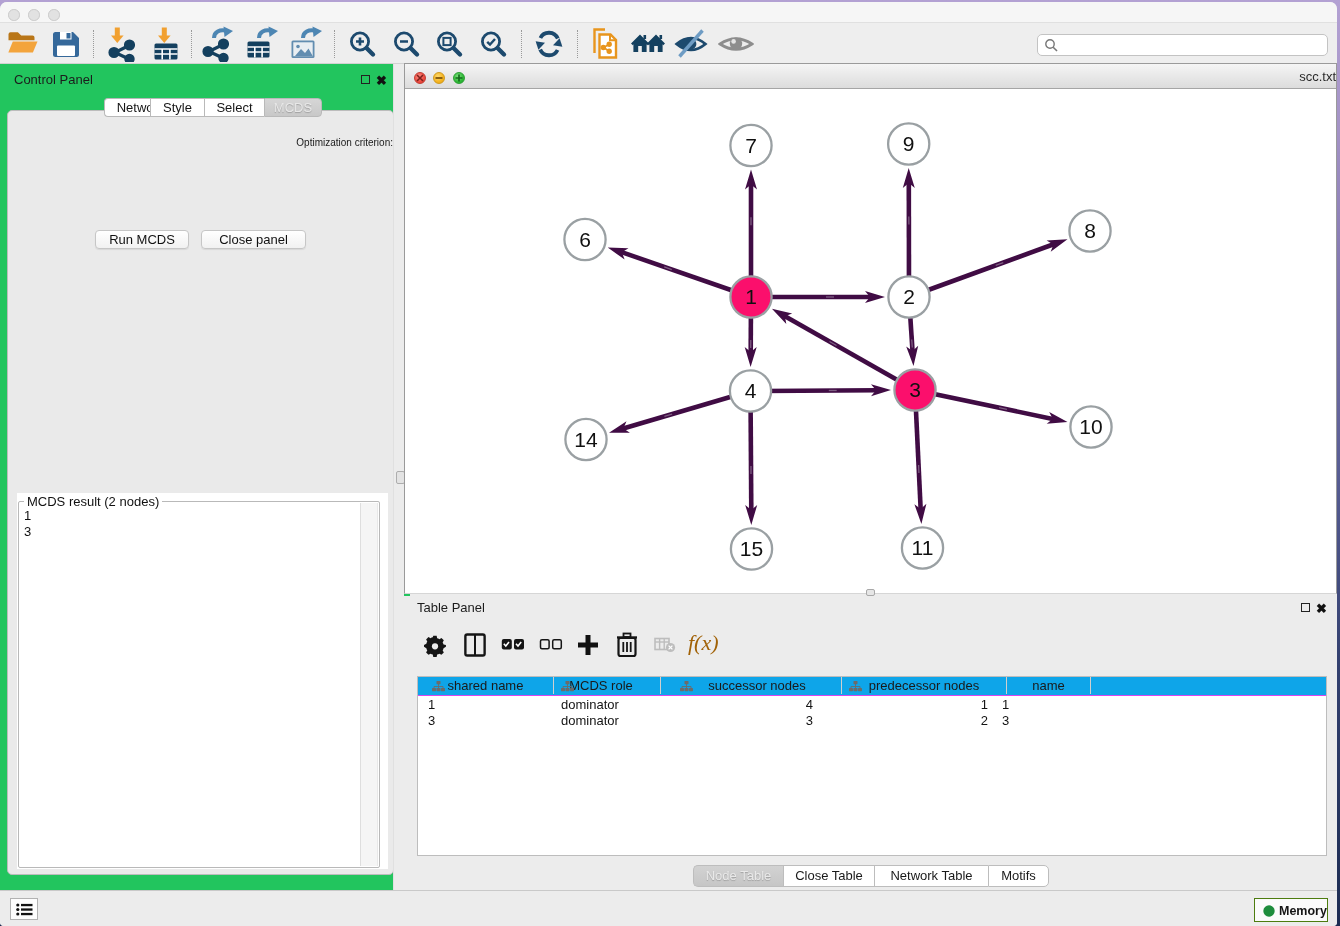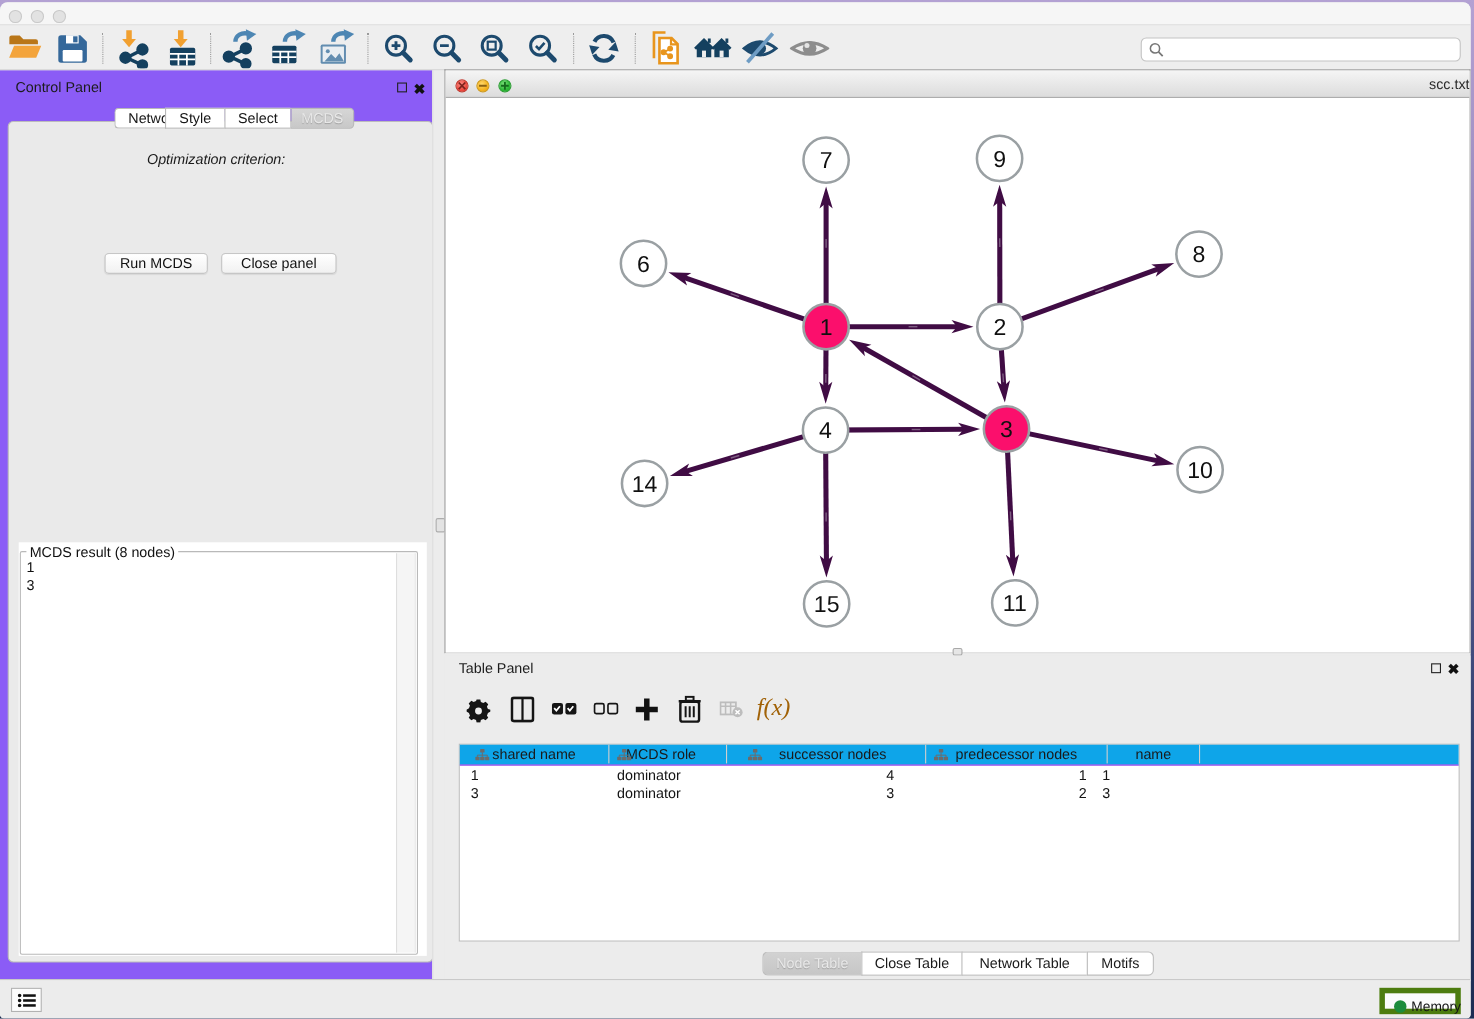--- a/index.html
+++ b/index.html
@@ -7,29 +7,29 @@
 #win{position:absolute;left:0;top:2px;width:1337px;height:924px;background:#ececec;
  border-radius:7px 7px 4px 4px;overflow:hidden;}
 #titlebar{position:absolute;left:0;top:0;width:1337px;height:20px;background:#f6f6f6;}
 .tl{position:absolute;top:7px;width:11.5px;height:11.5px;border-radius:50%;background:#e2e2e2;border:1px solid #c9c9c9;box-sizing:border-box;}
 #title{position:absolute;top:3px;left:0;width:1337px;text-align:center;font-size:13px;color:#a9a9a9;}
 #toolbar{position:absolute;left:0;top:20px;width:1337px;height:42px;background:#eeeeee;border-top:1px solid #e0e0e0;border-bottom:1px solid #d2d2d2;box-sizing:border-box;}
 .tsep{position:absolute;top:7px;height:28px;width:0;border-left:1px dotted #9a9a9a;}
 #search{position:absolute;left:1037px;top:11px;width:289px;height:20px;background:#fff;border:1px solid #c3c3c3;border-radius:5px;}
 .ticon{position:absolute;top:4px;}
 
-#cpanel{position:absolute;left:0;top:62px;width:393px;height:826px;background:#8b5cf6;}
+#cpanel{position:absolute;left:0;top:62px;width:393px;height:826px;background:#22c55e;padding-left:17px;}
 #cphead{position:absolute;left:14px;top:8px;font-size:13px;color:#1c1c1c;}
 .flt{position:absolute;width:9px;height:9px;border:1.6px solid #222;box-sizing:border-box;background:transparent;}
 .xic{position:absolute;font-size:13px;font-weight:bold;color:#111;}
 #tabrow{position:absolute;left:78px;top:34px;height:19px;}
 .tab{position:absolute;top:0;height:19px;box-sizing:border-box;background:#fff;border:1px solid #b9b9b9;border-right:none;
  font-size:13px;color:#161616;text-align:center;line-height:18px;}
 #tabpane{position:absolute;left:7px;top:46px;width:385px;height:763px;background:#eaeaea;border:1px solid #bcbcbc;border-radius:5px;}
-#optlab{position:absolute;left:0;top:73px;width:393px;text-align:center;font-size:13px;color:#1a1a1a;font-style:italic;}
+#optlab{position:absolute;left:0;top:73px;width:393px;text-align:right;font-size:10px;color:#1a1a1a;}
 #combo{position:absolute;left:45px;top:97px;width:311px;height:20px;background:#fff;border:1px solid #bfbfbf;border-radius:4px;box-sizing:border-box;}
 #combo .ct{position:absolute;left:12px;top:2px;font-size:13px;color:#141414;}
 #btnrun{position:absolute;left:95px;top:130px;width:94px;height:19px;}
 #btnclose{position:absolute;left:201px;top:130px;width:105px;height:19px;}
 .btn{background:linear-gradient(#ffffff,#f1f1f1);border:1px solid #c6c6c6;border-radius:4px;box-sizing:border-box;
  font-size:13px;color:#111;text-align:center;line-height:17px;box-shadow:0 1px 1px rgba(0,0,0,0.08);margin-top:36px;}
 #mcdswhite{position:absolute;left:17px;top:429px;width:371px;height:376px;background:#fff;}
 #mcdsfs{position:absolute;left:18px;top:437px;width:362px;height:367px;border:1px solid #b9b9b9;border-radius:2px;box-sizing:border-box;background:#fff;}
 #mcdslab{position:absolute;left:24px;top:430px;font-size:13px;color:#111;background:#fff;padding:0 3px;}
 #mcdstrack{position:absolute;right:1px;top:1px;width:16px;height:363px;background:#f5f5f5;border-left:1px solid #dedede;border-right:1px solid #e8e8e8;}
@@ -50,21 +50,21 @@
 .hcol{position:absolute;top:0;height:17px;border-right:1px solid #cfcfcf;box-sizing:border-box;text-align:center;font-size:13px;color:#1a1a1a;line-height:17px;}
 .hicon{position:absolute;top:3.5px;}
 .cell{position:absolute;font-size:13px;color:#141414;height:16px;line-height:16px;}
 #btabs{position:absolute;left:289px;top:269px;height:22px;}
 .btab{position:absolute;top:0;height:22px;box-sizing:border-box;background:#fff;border:1px solid #bdbdbd;border-right:none;
  font-size:13px;color:#191919;text-align:center;line-height:20px;}
 #hsplith{position:absolute;left:865.5px;top:586.5px;width:9px;height:7px;background:#e6e6e6;border:1px solid #a8a8a8;box-sizing:border-box;border-radius:2px;}
 
 #sbar{position:absolute;left:0;top:888px;width:1337px;height:36px;background:#ececec;border-top:1px solid #c9c9c9;box-sizing:border-box;}
 #listbtn{position:absolute;left:10px;top:7px;width:28px;height:22px;background:#fdfdfd;border:1px solid #b2b2b2;box-sizing:border-box;}
-#membtn{position:absolute;left:1254px;top:7px;width:74px;height:24px;background:#fbfbfb;border:5px solid #4d7c0f;box-sizing:border-box;font-size:13px;color:#151515;}
+#membtn{position:absolute;left:1254px;top:7px;width:74px;height:24px;background:#fbfbfb;border:1px solid #4d7c0f;box-sizing:border-box;font-size:13px;color:#151515;font-weight:bold;}
 </style></head><body>
 <div id="win">
  <div id="titlebar">
   <div class="tl" style="left:8px;"></div>
   <div class="tl" style="left:28px;"></div>
   <div class="tl" style="left:48px;"></div>
  </div>
  <div id="toolbar">
   <div class="tsep" style="left:93px;"></div>
   <div class="tsep" style="left:191px;"></div>
@@ -230,21 +230,21 @@
    <div class="tab" style="left:126px;width:60px;">Select</div>
    <div class="tab" style="left:186px;width:58px;border-right:1px solid #b9b9b9;border-radius:0 4px 4px 0;background:linear-gradient(#d6d6d6,#c8c8c8);color:#e8e8e8;text-shadow:0 1px 1px #9f9f9f;">MCDS</div>
   </div>
   <div id="optlab">Optimization criterion:</div>
   <div id="btnrun" class="btn">Run MCDS</div>
   <div id="btnclose" class="btn">Close panel</div>
   <div id="mcdswhite"></div>
   <div id="mcdsfs">
         <div id="mcdstrack"></div>
       </div>
-  <div id="mcdslab">MCDS result (8 nodes)</div>
+  <div id="mcdslab">MCDS result (2 nodes)</div>
   <div class="mline" style="left:24px;top:444px;">1</div>
   <div class="mline" style="left:24px;top:460px;">3</div>
  </div>
  <div id="vsplit"></div>
  <div id="vsplith"></div>
  <div id="netwin">
   <div id="nettbar">
    <div class="tlb" style="left:8.6px;background:radial-gradient(circle at 40% 35%,#fc8d85,#ee4b40 60%,#d8382e);border:0.5px solid #c23b31;"></div>
    <div class="tlb" style="left:28.4px;background:radial-gradient(circle at 40% 35%,#ffd96d,#f5b31f 60%,#e0a018);border:0.5px solid #cf9a1d;"></div>
    <div class="tlb" style="left:48.3px;background:radial-gradient(circle at 40% 35%,#7fe07f,#2eb936 60%,#22a32c);border:0.5px solid #2b9e33;"></div>

